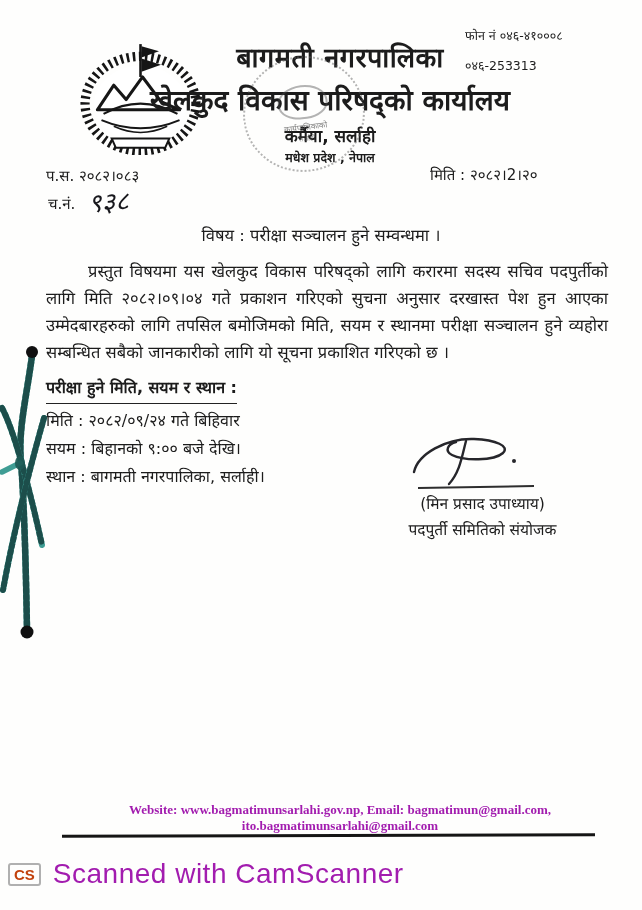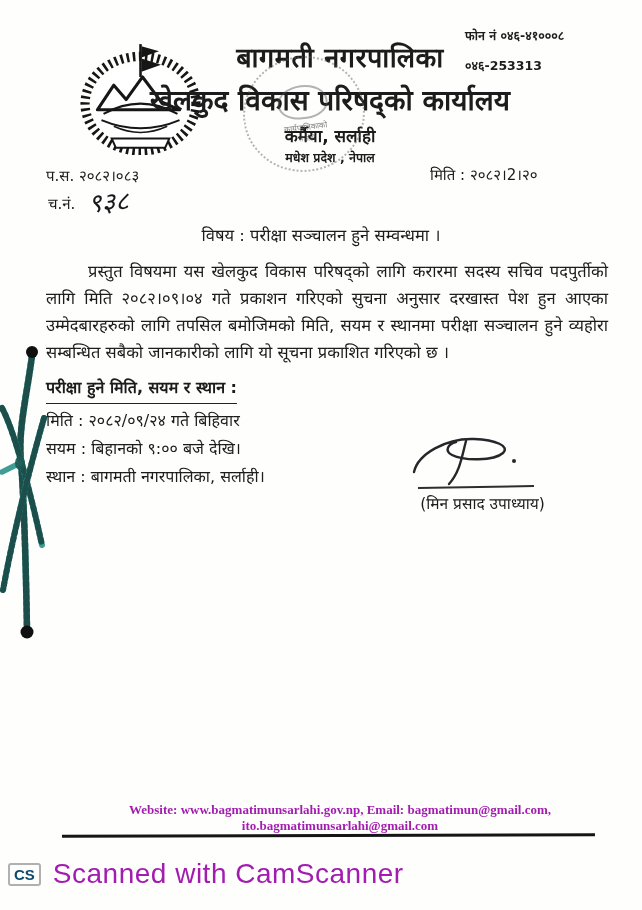--- a/index.html
+++ b/index.html
@@ -8,21 +8,21 @@
     background:#fefefd; overflow:hidden;
     font-family:"DejaVu Sans", sans-serif; color:#1c1c1c;
   }
   .abs{position:absolute;}
   .center{text-align:center;}
   
   .muni-title{left:150px; top:38px; width:380px; font-size:27px; font-weight:bold; letter-spacing:.5px;}
   .office-title{left:70px; top:80px; width:520px; font-size:28px; font-weight:bold;}
   .addr-line{left:180px; top:124px; width:300px; font-size:17px; font-weight:bold;}
   .prov-line{left:180px; top:149px; width:300px; font-size:12.5px; font-weight:bold;}
-  .phones{left:465px; top:28px; font-size:12.5px; font-weight:bold; line-height:16px;}
+  .phones{left:465px; top:28px; font-size:12.5px; font-weight:normal; line-height:16px;}
   .phones .p2{margin-top:14px;}
   
   .stamp{
     left:243px; top:56px; width:118px; height:112px; border-radius:50%;
     border:2px dotted rgba(95,95,95,.55); opacity:.85;
     transform:rotate(-7deg);
     display:flex; flex-direction:column; align-items:center; justify-content:center;
     pointer-events:none;
   }
   .stamp .blob{width:46px; height:30px; border:2px solid rgba(80,80,80,.5); border-radius:50% 50% 45% 45%; margin-bottom:2px;}
@@ -49,21 +49,21 @@
   .sig-svg{left:408px; top:434px;}
   .sig-rule{left:418px; top:486px; width:116px; border-top:2px solid #2e2e2e; transform:rotate(-1deg);}
   .sig-name{left:395px; top:492px; width:175px; font-size:15.5px;}
   .sig-title{left:395px; top:518px; width:175px; font-size:15.5px;}
   
   .footer-rule{left:62px; top:834px; width:533px; height:3px; background:#151515; transform:rotate(-.15deg);}
   .footer-text{left:120px; top:802px; width:440px; font-family:"Liberation Serif", serif; font-weight:bold; font-size:13px; line-height:16px; color:#a21caf;}
   
   .scan-bar{left:8px; top:858px; display:flex; align-items:center; gap:12px;}
   .cs-badge{
-    border:2.5px solid #b0b0b0; color:#0c4a6e; border-radius:3px;
+    border:2.5px solid #b0b0b0; color:#c2410c; border-radius:3px;
     font-family:"Liberation Sans", sans-serif; font-weight:bold; font-size:15px;
     padding:1px 4px;
   }
   .scan-label{font-family:"Liberation Sans", sans-serif; font-size:28px; color:#a21caf; letter-spacing:.5px;}
 </style>
 </head>
 <body>
 
 <div class="page">
 
@@ -112,20 +112,21 @@
     <div>स्थान : बागमती नगरपालिका, सर्लाही।</div>
   </div>
 
   <svg class="abs sig-svg" width="130" height="52" viewBox="0 0 130 52">
     <path d="M6 38 C 10 20, 38 4, 66 5 C 88 6, 102 12, 95 19 C 86 27, 56 27, 44 21 C 36 17, 40 10, 48 8" fill="none" stroke="#26262b" stroke-width="2.4" stroke-linecap="round"></path>
     <path d="M58 7 C 54 22, 52 38, 41 50" fill="none" stroke="#26262b" stroke-width="2.4" stroke-linecap="round"></path>
     <circle cx="106" cy="27" r="2" fill="#26262b"></circle>
   </svg>
   <div class="abs sig-rule"></div>
   <div class="abs center sig-name">(मिन प्रसाद उपाध्याय)</div>
+  <div class="abs center sig-title">पदपुर्ती समितिको संयोजक</div>
 
   <svg class="abs" style="left:0; top:330px;" width="60" height="310" viewBox="0 0 60 310">
     <g stroke-linecap="round" fill="none">
       <path d="M32 26 C 26 70, 18 100, 21 132 C 24 170, 26 240, 27 300" stroke="#3f9d94" stroke-width="6.5"></path>
       <path d="M32 26 C 26 70, 18 100, 21 132 C 24 170, 26 240, 27 300" stroke="#16413e" stroke-width="6.5" stroke-dasharray="3 3.5" opacity=".85"></path>
       <path d="M2 78 C 14 100, 30 160, 42 215" stroke="#3f9d94" stroke-width="6"></path>
       <path d="M2 78 C 14 100, 30 160, 42 215" stroke="#16413e" stroke-width="6" stroke-dasharray="3 3.5" opacity=".85"></path>
       <path d="M44 88 C 32 130, 14 200, 3 260" stroke="#3f9d94" stroke-width="6"></path>
       <path d="M44 88 C 32 130, 14 200, 3 260" stroke="#16413e" stroke-width="6" stroke-dasharray="3 3.5" opacity=".85"></path>
       <path d="M2 142 L 20 133" stroke="#3f9d94" stroke-width="5.5"></path>

